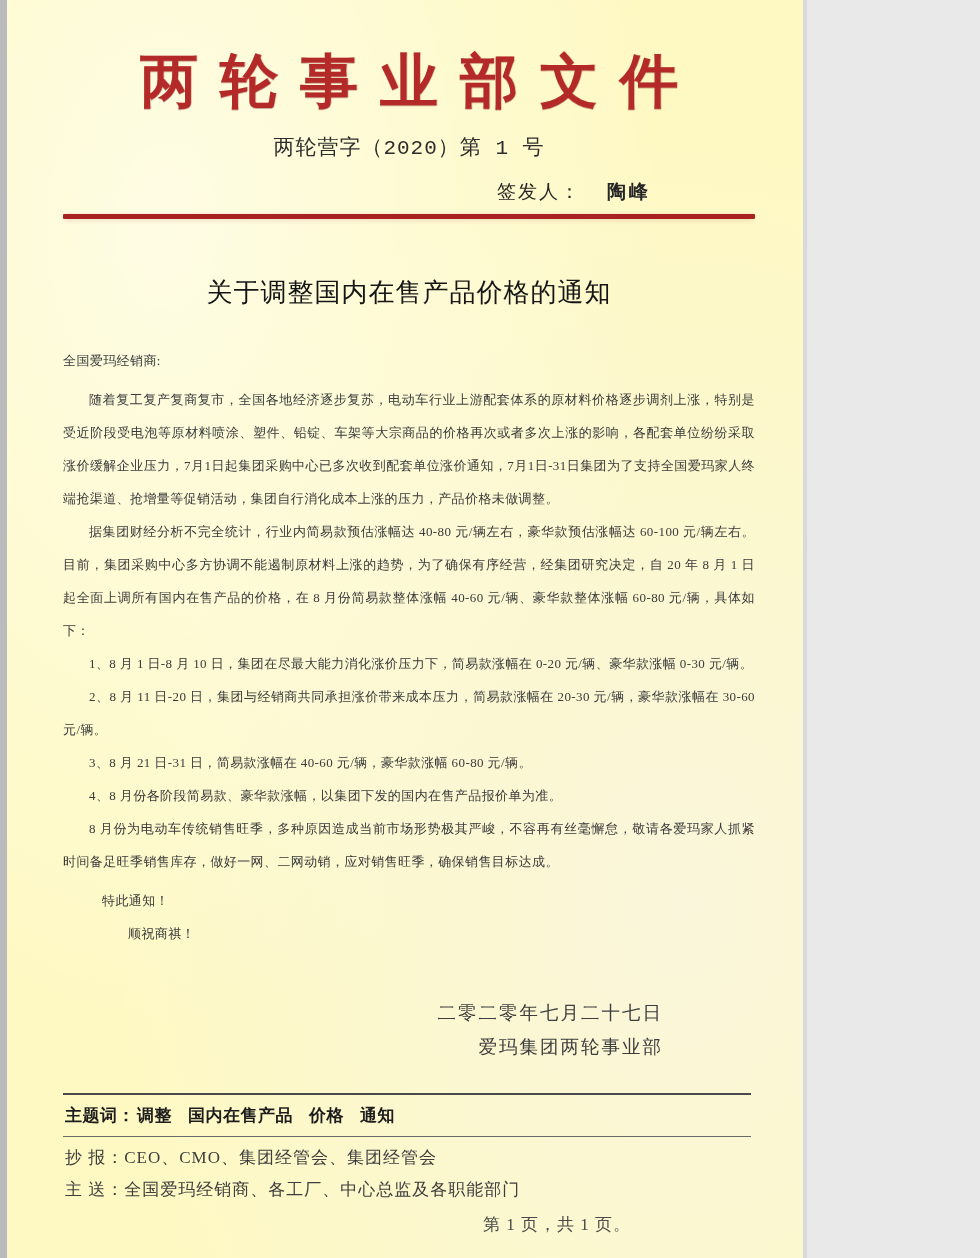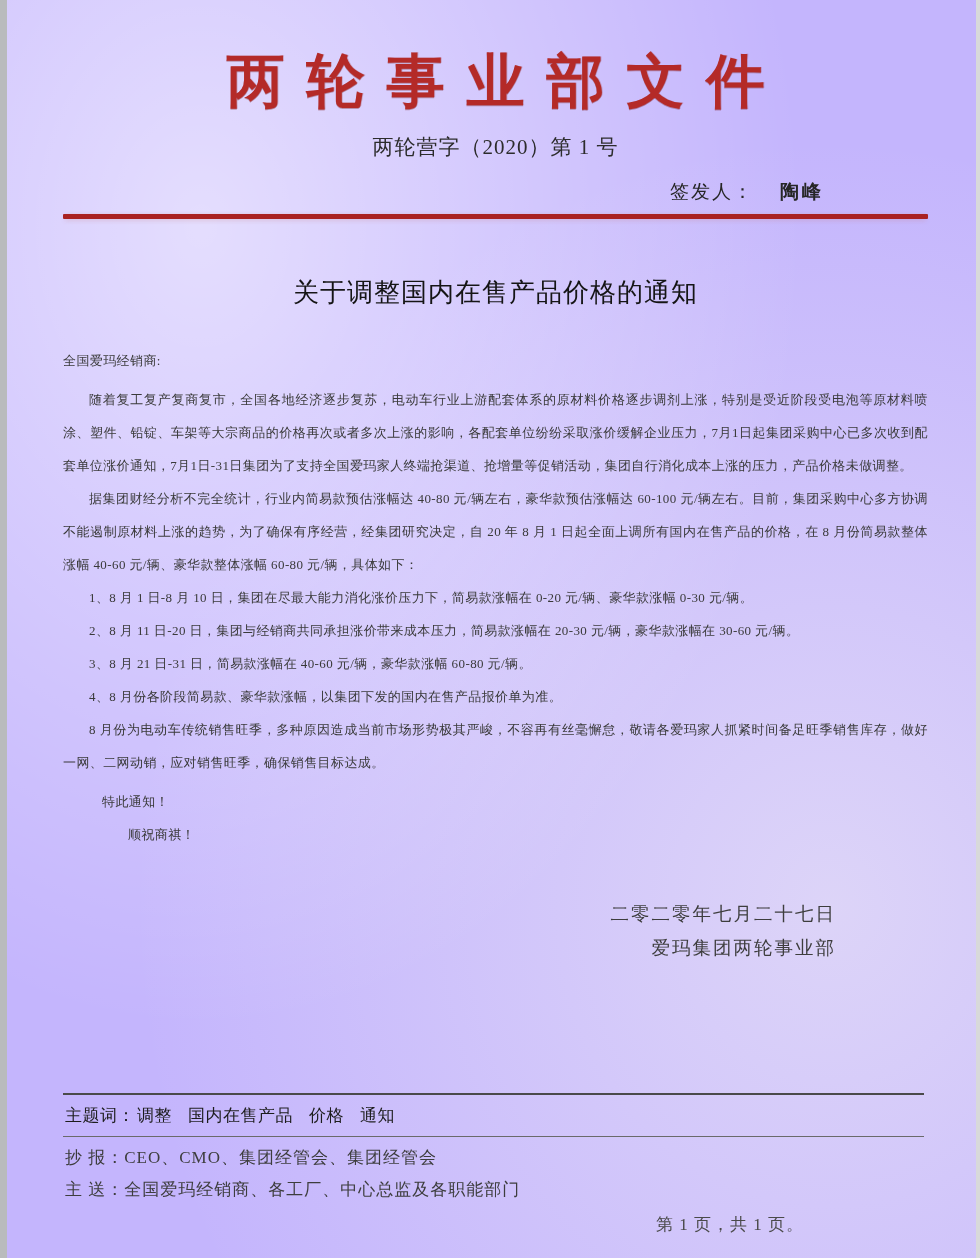--- a/index.html
+++ b/index.html
@@ -8,23 +8,23 @@
     background: #e9e9ea;
   }
   body {
     width: 980px;
     height: 1258px;
     font-family: "Liberation Serif", "DejaVu Serif", serif;
     overflow: hidden;
   }
   .page {
     position: relative;
-    width: 980px;
+    width: 807px;
     height: 1258px;
-    background: #c4b5fd;
+    background: #fef9c3;
     box-sizing: border-box;
     border-left: 7px solid #b9bbbd;
     border-right: 4px solid #d8d9da;
     overflow: hidden;
   }
   .page::after{
     content:"";
     position:absolute;
     left:0; right:0; top:0; bottom:0;
     background:
@@ -52,20 +52,21 @@
     letter-spacing: 22px;
     padding-left: 22px;
     text-shadow: 0 1px 0 rgba(120,20,20,0.35), 1px 0 0 rgba(150,40,40,0.25);
     white-space: nowrap;
   }
   .doc-number {
     margin-top: 20px;
     font-size: 21px;
     color: #2c2c2c;
     letter-spacing: 1px;
+    font-family: Liberation Mono, monospace;
   }
   .issuer-row {
     margin-top: 18px;
     text-align: right;
     padding-right: 104px;
     font-size: 19px;
     color: #262626;
     white-space: nowrap;
   }
   .issuer-label { letter-spacing: 2px; }
@@ -137,21 +138,21 @@
     right: 52px;
     bottom: 18px;
     z-index: 3;
   }
   .footer-rule-top {
     height: 2px;
     background: #4a4a4a;
   }
   .footer-keywords {
     font-family: "Liberation Sans", "DejaVu Sans", sans-serif;
-    font-weight: 400;
+    font-weight: 700;
     font-size: 17px;
     color: #1d1d1d;
     padding: 9px 2px 9px 2px;
     letter-spacing: 0.5px;
   }
   .footer-rule-mid {
     height: 1px;
     background: #6a6a6a;
   }
   .footer-line {

